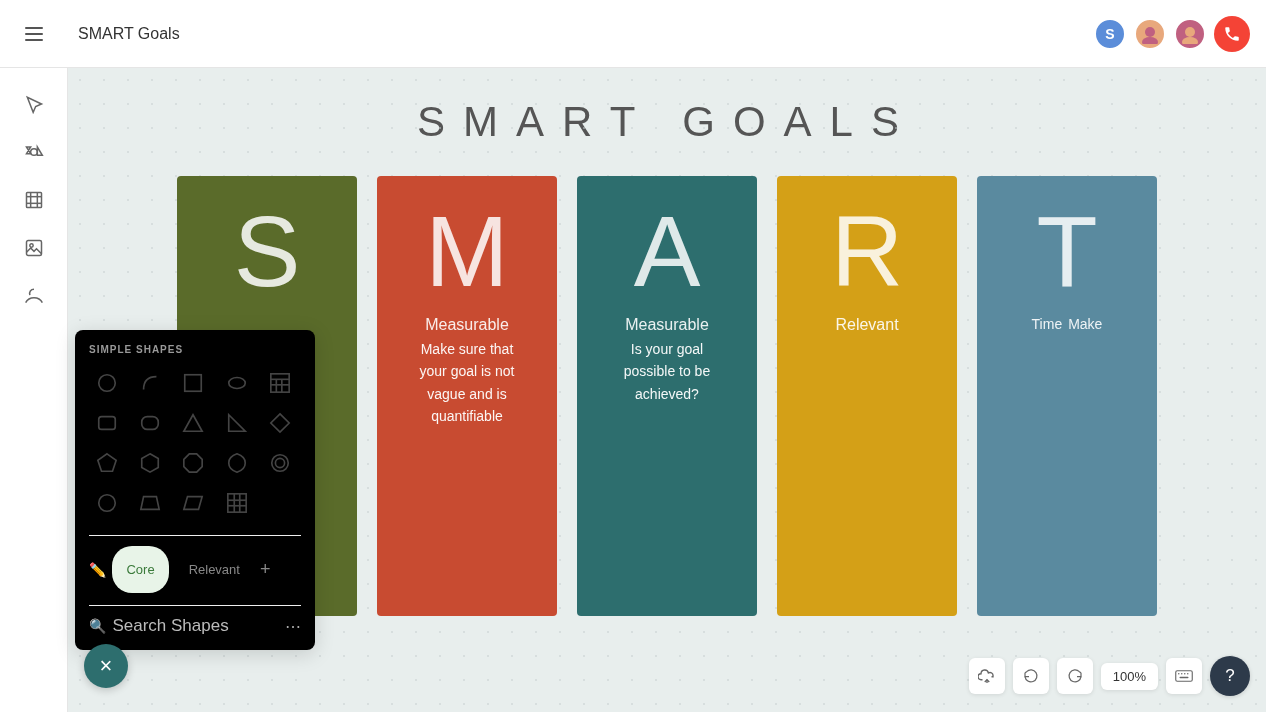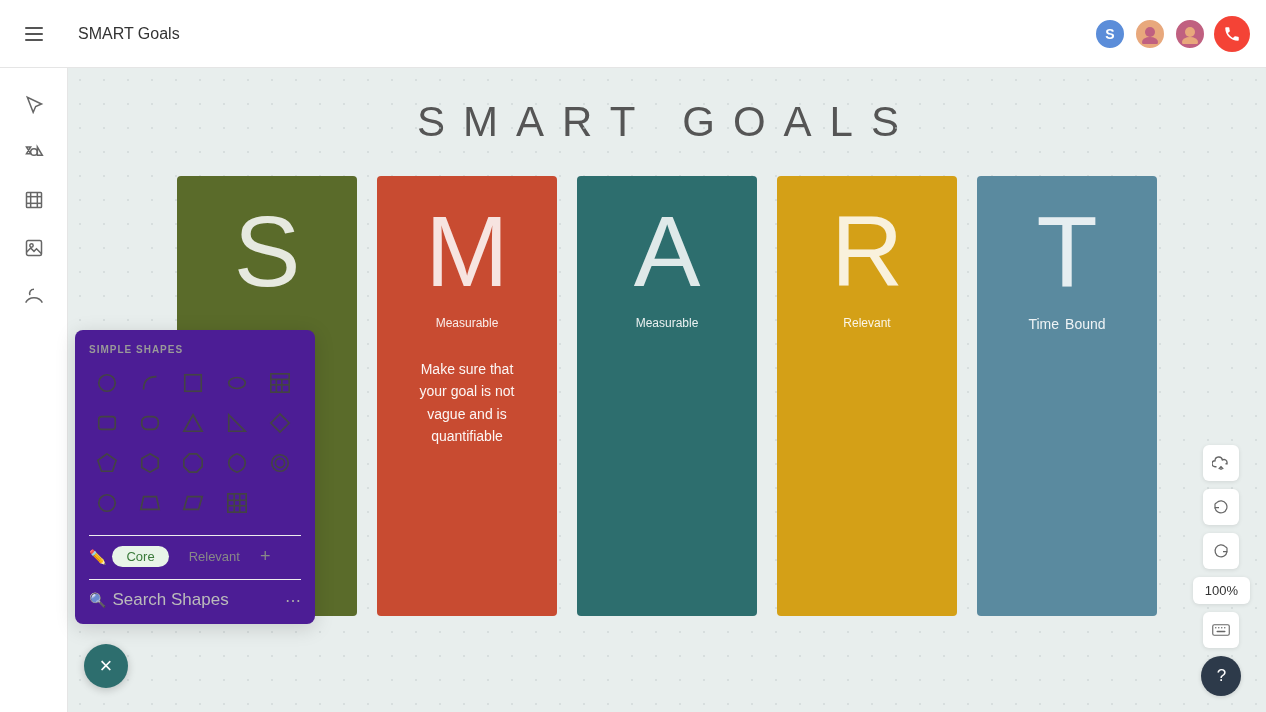--- a/index.html
+++ b/index.html
@@ -62,41 +62,41 @@
     .card {
       width: 180px; min-height: 440px; border-radius: 4px;
       display: flex; flex-direction: column; align-items: center;
       padding-bottom: 24px; position: relative;
     }
     .card-letter {
       font-size: 100px; font-weight: 300; color: rgba(255,255,255,0.85);
       line-height: 1.1; margin-top: 20px; margin-bottom: 10px;
     }
     .card-subtitle {
-      font-size: 12px; color: rgba(255,255,255,0.9); margin-bottom: 28px;
+      font-size: 16px; color: rgba(255,255,255,0.9); margin-bottom: 4px;
       text-align: left; font-weight: 400;
     }
     .card-subtitle-two {
       display: flex; gap: 6px; font-size: 14px; color: rgba(255,255,255,0.9);
       margin-bottom: 20px; font-weight: 400; justify-content: flex-end;
     }
     .card-desc {
       font-size: 14px; color: rgba(255,255,255,0.95); text-align: center;
       padding: 0 32px; line-height: 1.6;
     }
     .card-s { background: #5a6b2a; }
     .card-m { background: #c84b31; }
     .card-a { background: #2d6e6e; }
     .card-r { background: #d4a017; }
     .card-t { background: #5a8a9f; }
 
     
     .shapes-panel {
       position: absolute; left: 75px; top: 330px;
-      width: 240px; background: #4c1d95; border-radius: 8px;
+      width: 240px; background: #000000; border-radius: 8px;
       box-shadow: 0 4px 20px rgba(0,0,0,0.15); z-index: 200;
       padding: 14px;
     }
     .panel-section-label {
       font-size: 10px; font-weight: 600; color: #999; letter-spacing: 1px;
       margin-bottom: 10px; text-transform: uppercase;
     }
     .shapes-grid {
       display: grid; grid-template-columns: repeat(5, 1fr); gap: 4px;
       margin-bottom: 14px;
@@ -107,21 +107,21 @@
       color: #444; font-size: 18px;
     }
     .shape-svg { width: 22px; height: 22px; }
 
     .panel-tabs {
       display: flex; align-items: center; gap: 6px; margin-bottom: 12px;
       border-top: 1px solid #eee; padding-top: 10px;
     }
     .tab-pencil { color: #888; font-size: 14px; }
     .tab-item {
-      padding: 3px 14px; border-radius: 20px; font-size: 13px;
+      padding: 16px 14px; border-radius: 20px; font-size: 13px;
       cursor: pointer; font-weight: 500;
     }
     .tab-active { background: #e8f4e8; color: #3a7a3a; }
     .tab-inactive { color: #888; }
     .tab-add { color: #888; font-size: 18px; cursor: pointer; }
 
     .panel-search {
       display: flex; align-items: center; justify-content: space-between;
       border-top: 1px solid #eee; padding-top: 10px;
     }
@@ -135,21 +135,21 @@
       position: absolute; bottom: 24px; left: 84px;
       width: 44px; height: 44px; border-radius: 50%;
       background: #2d6e6e; display: flex; align-items: center;
       justify-content: center; cursor: pointer; z-index: 300;
       color: #fff; font-size: 22px; box-shadow: 0 2px 8px rgba(0,0,0,0.2);
     }
 
     
     .bottom-toolbar {
       position: absolute; bottom: 16px; right: 16px;
-      display: flex; align-items: center; gap: 8px; z-index: 200; flex-direction: column;
+      display: flex; align-items: center; gap: 8px; z-index: 200;
     }
     .bt-btn {
       width: 36px; height: 36px; border-radius: 6px; background: #fff;
       display: flex; align-items: center; justify-content: center;
       cursor: pointer; color: #666; font-size: 16px;
       box-shadow: 0 1px 4px rgba(0,0,0,0.1);
     }
     .zoom-label {
       background: #fff; padding: 6px 12px; border-radius: 6px;
       font-size: 13px; color: #333;
@@ -250,32 +250,33 @@
 
     <div class="card card-m">
       <div class="card-letter">M</div>
       <div class="card-subtitle">Measurable</div>
       <div class="card-desc">Make sure that your goal is not vague and is quantifiable</div>
     </div>
 
     <div class="card card-a">
       <div class="card-letter">A</div>
       <div class="card-subtitle">Measurable</div>
+      <div class="card-desc">Is your goal possible to be achieved?</div>
     </div>
 
     <div class="card card-r">
       <div class="card-letter">R</div>
       <div class="card-subtitle">Relevant</div>
     </div>
 
     <div class="card card-t">
       <div class="card-letter">T</div>
       <div class="card-subtitle-two">
         <span>Time</span>
-        <span>Bound</span>
+        <span>Make</span>
       </div>
     </div>
 
   </div>
 </div>
 
 <div class="shapes-panel">
   <div class="panel-section-label">SIMPLE SHAPES</div>
 
   <div class="shapes-grid">

